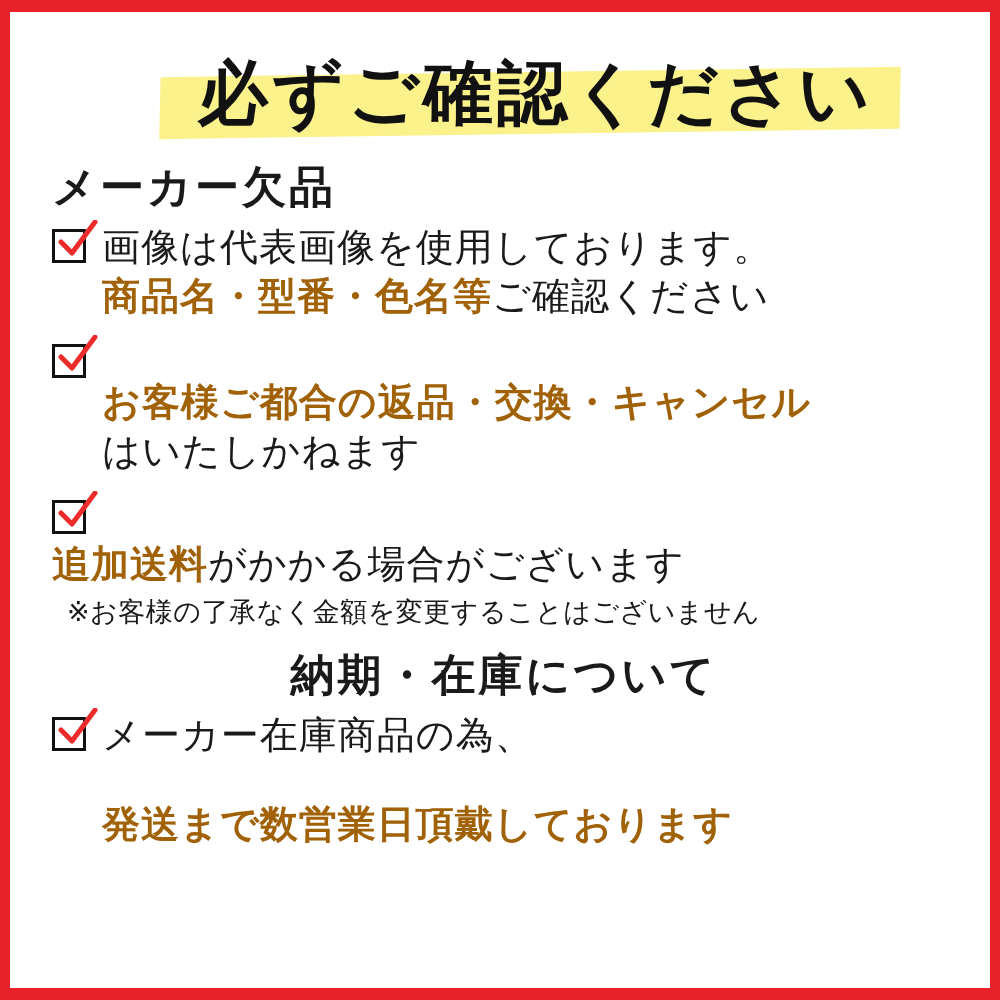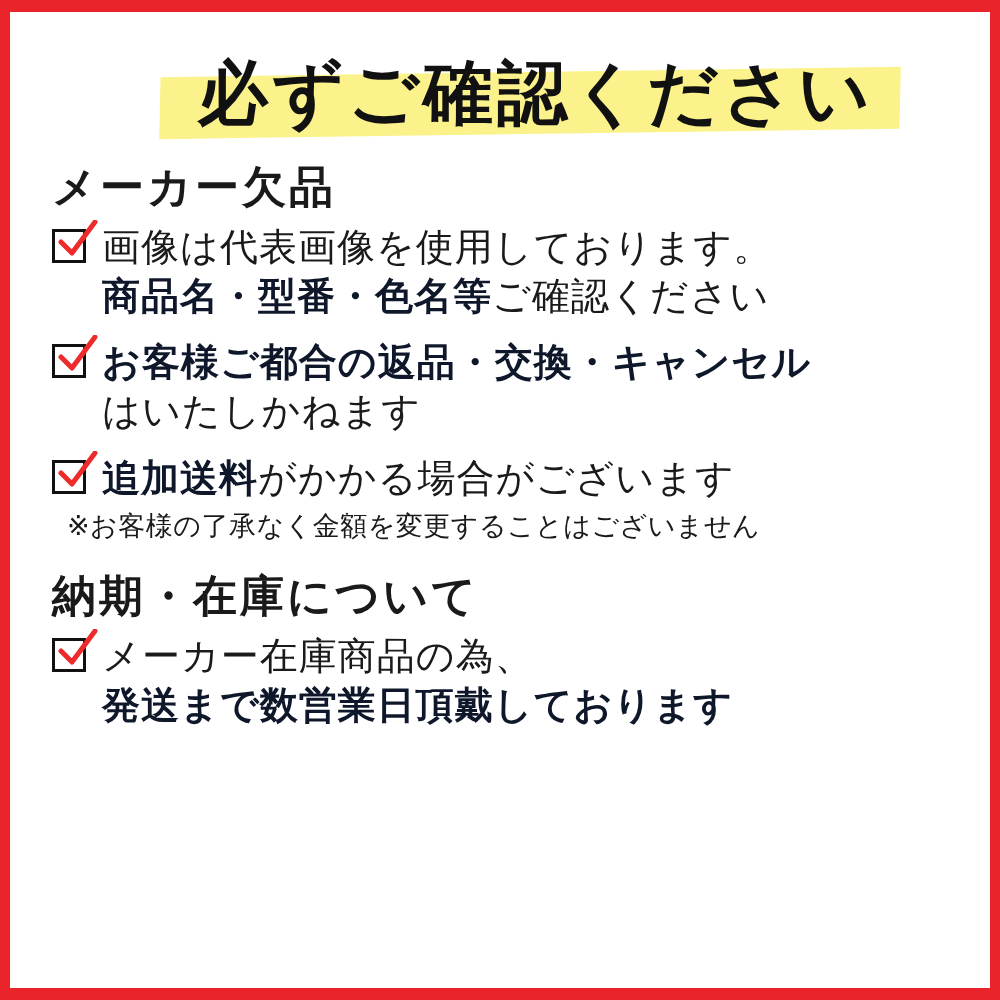--- a/index.html
+++ b/index.html
@@ -78,29 +78,30 @@
   }
 
   .section-heading {
     font-size: 44px;
     font-weight: bold;
     color: #1a1a1a;
     letter-spacing: 3px;
     margin: 6px 0 6px 8px;
   }
   .section-heading.second {
-    margin-top: 23px;
+    margin-top: 16px;
+    text-align: center;
   }
 
   .item {
     display: flex;
     align-items: flex-start;
     margin: 0 0 18px 8px;
   }
-  .item.tight { margin-bottom: 6px; }
+  .item.tight { margin-bottom: 6px; flex-direction: column; }
 
   .checkbox {
     flex: 0 0 auto;
     width: 40px;
     height: 40px;
     margin: 6px 10px 0 0;
     position: relative;
   }
   .checkbox .box {
     position: absolute;
@@ -124,22 +125,23 @@
   }
   .line {
     font-size: 38px;
     line-height: 1.28;
     letter-spacing: 1px;
     color: #1a1a1a;
     white-space: nowrap;
   }
   .line.red,
   .red {
-    color: #0f172a;
+    color: #a16207;
     font-weight: bold;
+    margin-top: 40px;
   }
   .note {
     font-size: 27px;
     color: #1a1a1a;
     letter-spacing: 0.5px;
     margin-left: 23px;
     white-space: nowrap;
   }
 </style>
 </head>

